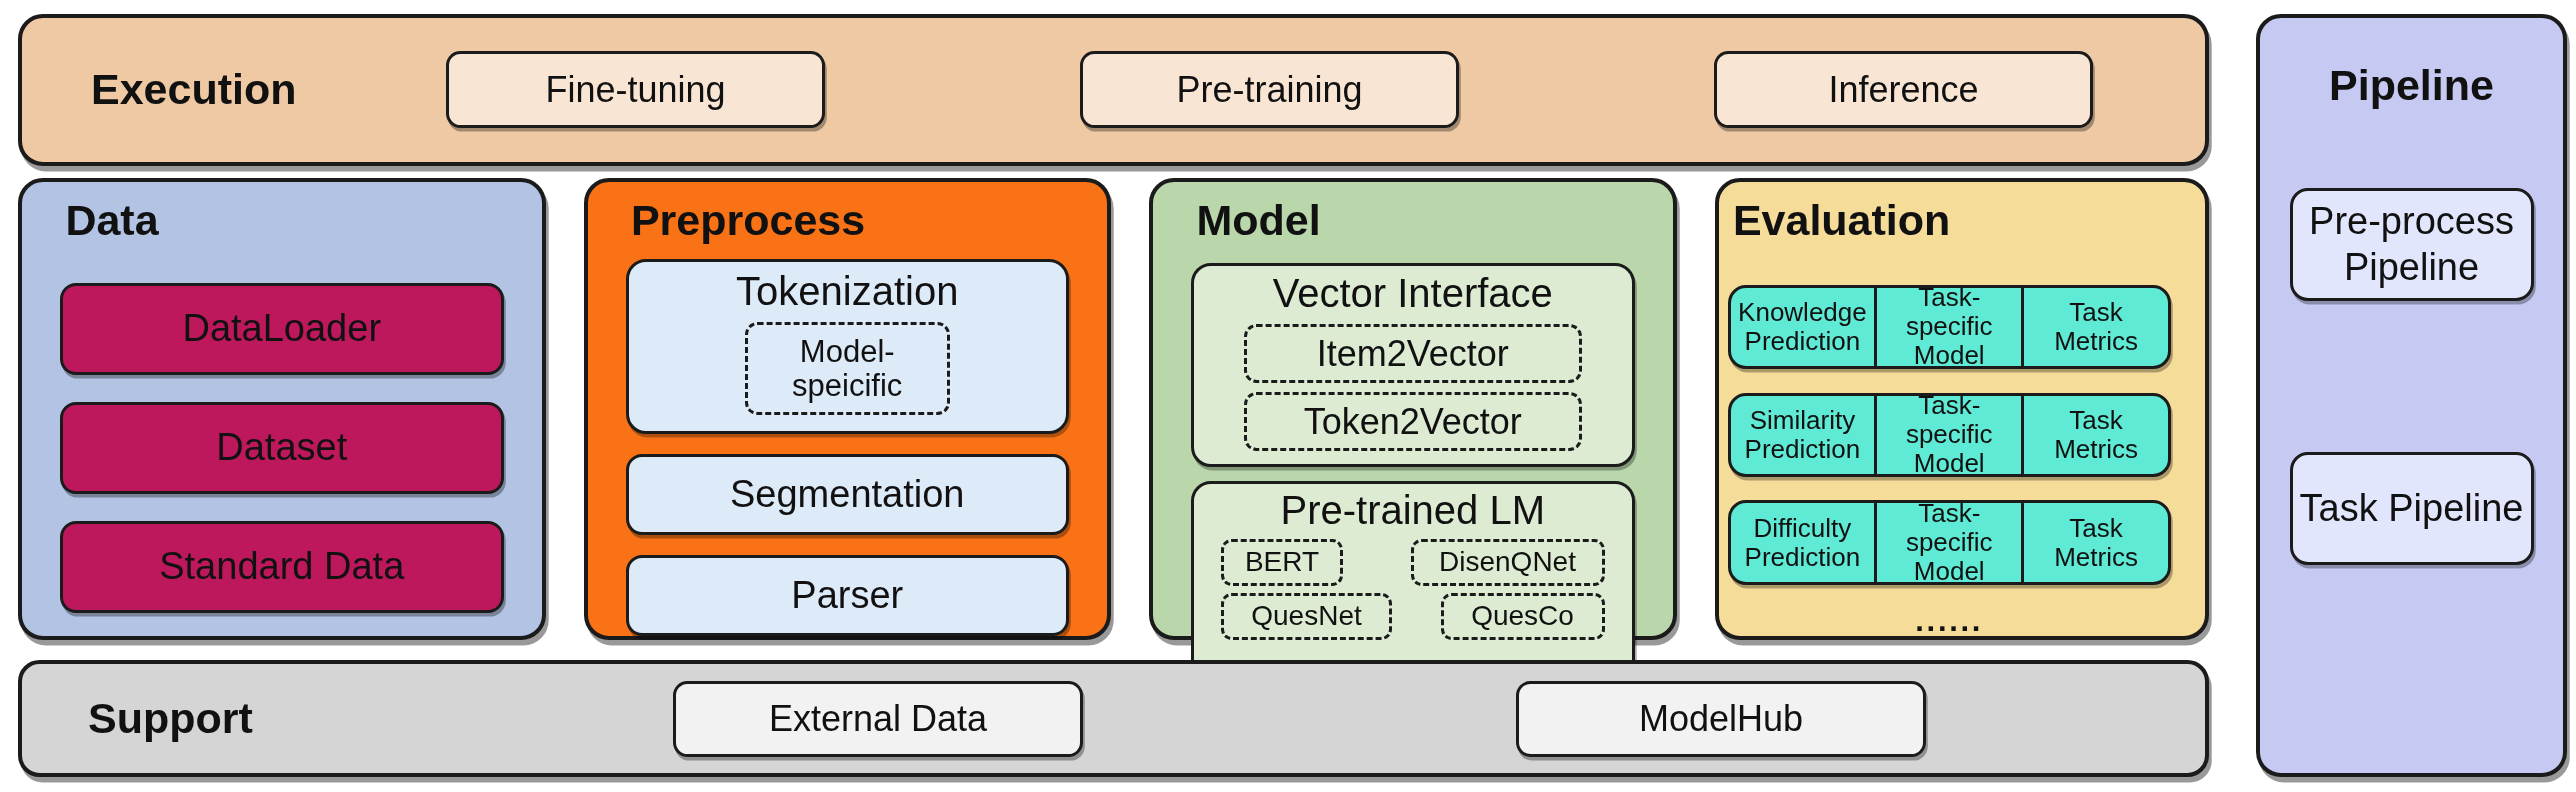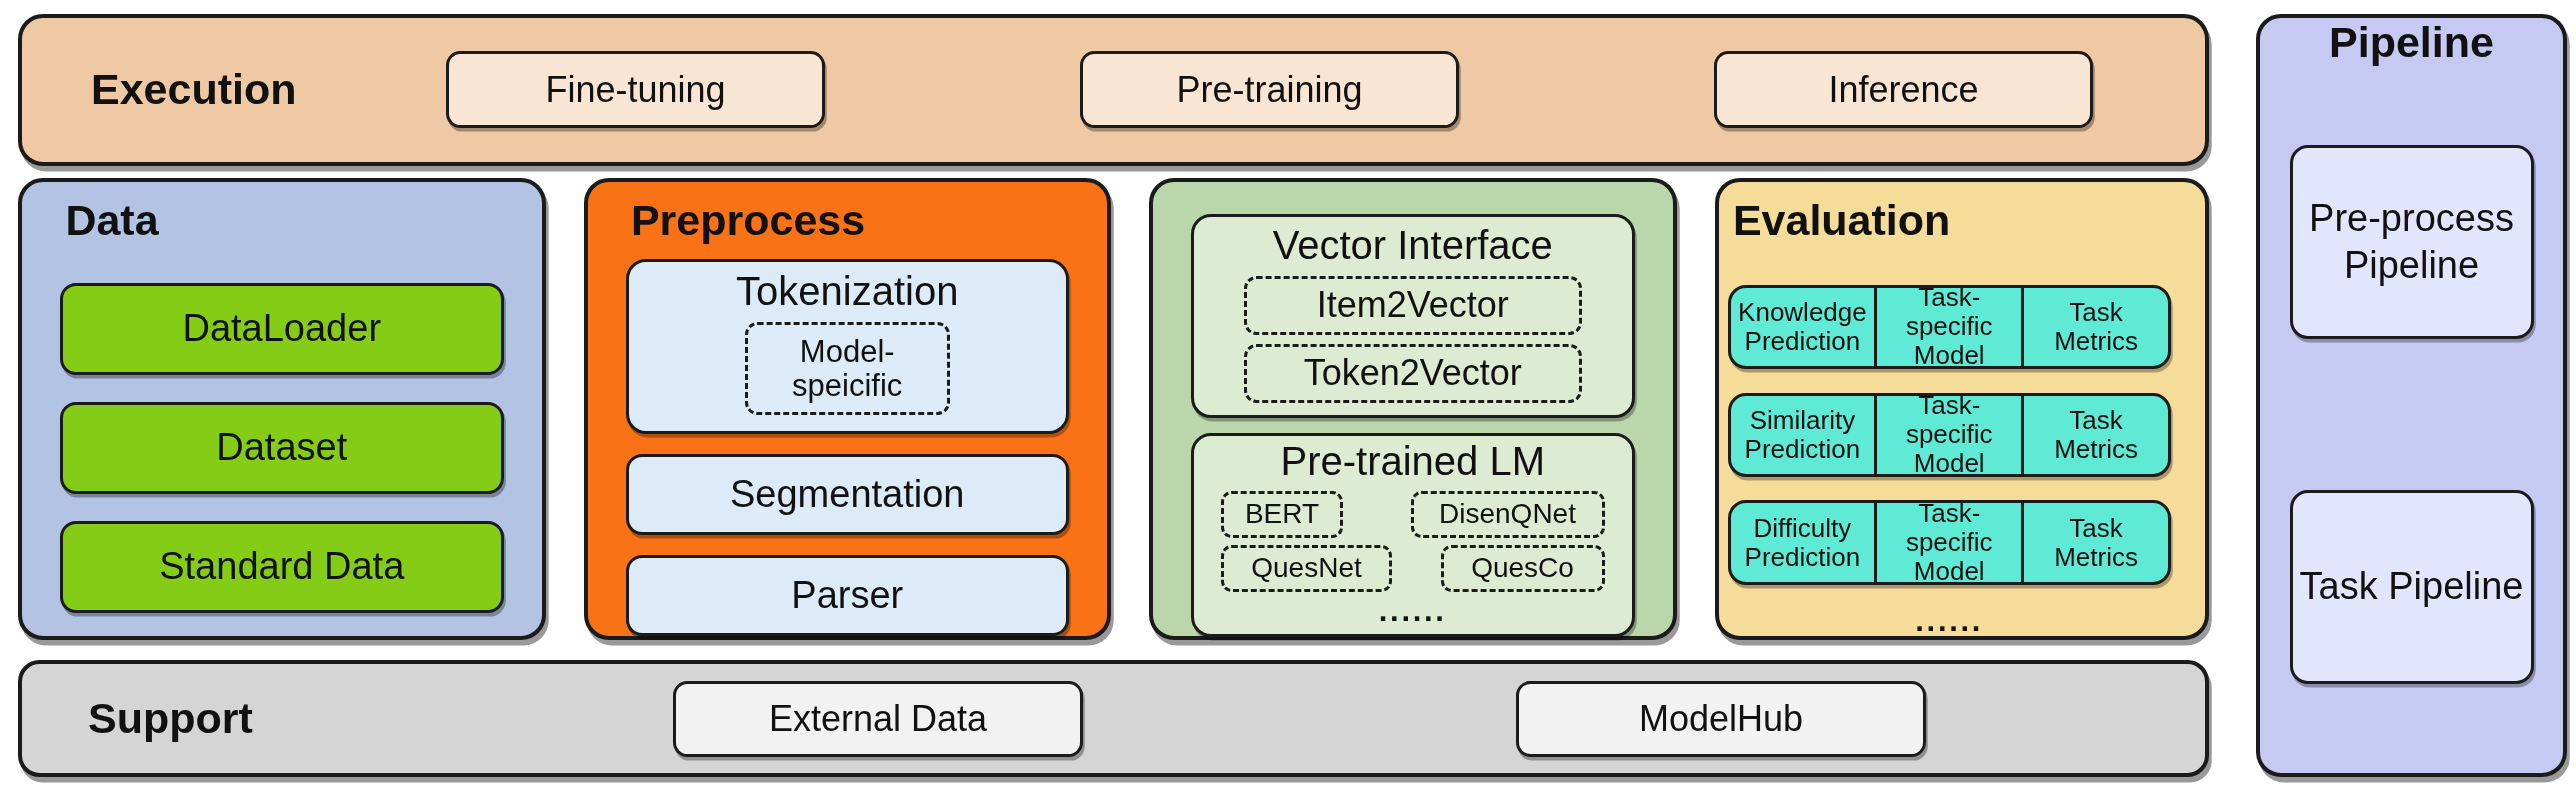--- a/index.html
+++ b/index.html
@@ -47,21 +47,21 @@
     font-size:36px; box-shadow:1.8px 3.6px 0 rgba(0,0,0,0.32);
     margin-right:255px; flex:none;
   }
   .exec-btn:last-child { margin-right:0; }
 
   
   .sections { flex:1; display:flex; gap:38px; min-height:0; }
   .section-card { flex:1; display:flex; flex-direction:column; padding:14.4px 38px 0 38px; min-width:0; }
 
   .data-card { background:#b3c3e4; }
-  .data-card .pill { background:#84cc16; height:92px; margin-top:27px; }
+  .data-card .pill { background:#be185d; height:92px; margin-top:27px; }
   .data-card .pill:first-of-type { margin-top:38px; }
 
   .preprocess-card { background:#f97316; }
   .preprocess-card .subcard { background:#ddeaf8; margin-top:14.4px; padding:7.2px 18px 16px; }
   .dash-row { display:flex; justify-content:center; gap:27px; margin-top:9px; }
   .dashed.tok { height:93px; font-size:31px; line-height:1.08; }
   .dashed.tok-basic { width:135px; }
   .dashed.tok-model { width:205px; }
   .preprocess-card .pill { background:#ddeaf8; height:86px; margin-top:20px; }
 
@@ -103,25 +103,25 @@
     height:76px; background:#f2f2f2; border:3.6px solid #1b1b1b; border-radius:14.4px;
     display:flex; align-items:center; justify-content:center; font-size:36px;
     box-shadow:1.8px 3.6px 0 rgba(0,0,0,0.32); flex:none;
   }
   .support-btn.b1 { width:410px; margin-left:360px; }
   .support-btn.b2 { width:410px; margin-left:433px; }
 
   
   .pipeline-card {
     width:311px; flex:none; background:#c6caf2;
-    display:flex; flex-direction:column; align-items:center; 
+    display:flex; flex-direction:column; align-items:center; padding-top:43px;
   }
   .pipeline-card .sec-title { margin-left:0; }
   .pipe-box {
-    width:244px; height:194px; background:#e2e6fc;
+    width:244px; height:113px; background:#e2e6fc;
     border:3.6px solid #1b1b1b; border-radius:18px;
     display:flex; align-items:center; justify-content:center;
     text-align:center; font-size:38px; line-height:1.22;
     box-shadow:1.8px 3.6px 0 rgba(0,0,0,0.30);
   }
   .pipe-box.p1 { margin-top:79px; }
   .pipe-box.p2 { margin-top:151px; }
 </style>
 </head>
 <body>
@@ -153,20 +153,21 @@
             <div class="subtitle">Tokenization</div>
             <div class="dash-row">
               <div class="dashed tok tok-model">Model-speicific</div>
             </div>
           </div>
           <div class="pill">Segmentation</div>
           <div class="pill">Parser</div>
         </section>
 
         <section class="card section-card model-card">
+          <h2 class="sec-title">Model</h2>
           <div class="subcard vi-card">
             <div class="subtitle">Vector Interface</div>
             <div class="dashed wide">Item2Vector</div>
             <div class="dashed wide">Token2Vector</div>
           </div>
           <div class="subcard plm-card">
             <div class="subtitle">Pre-trained LM</div>
             <div class="plm-row">
               <div class="dashed sm w-bert">BERT</div>
               <div class="dashed sm w-disenqnet">DisenQNet</div>

